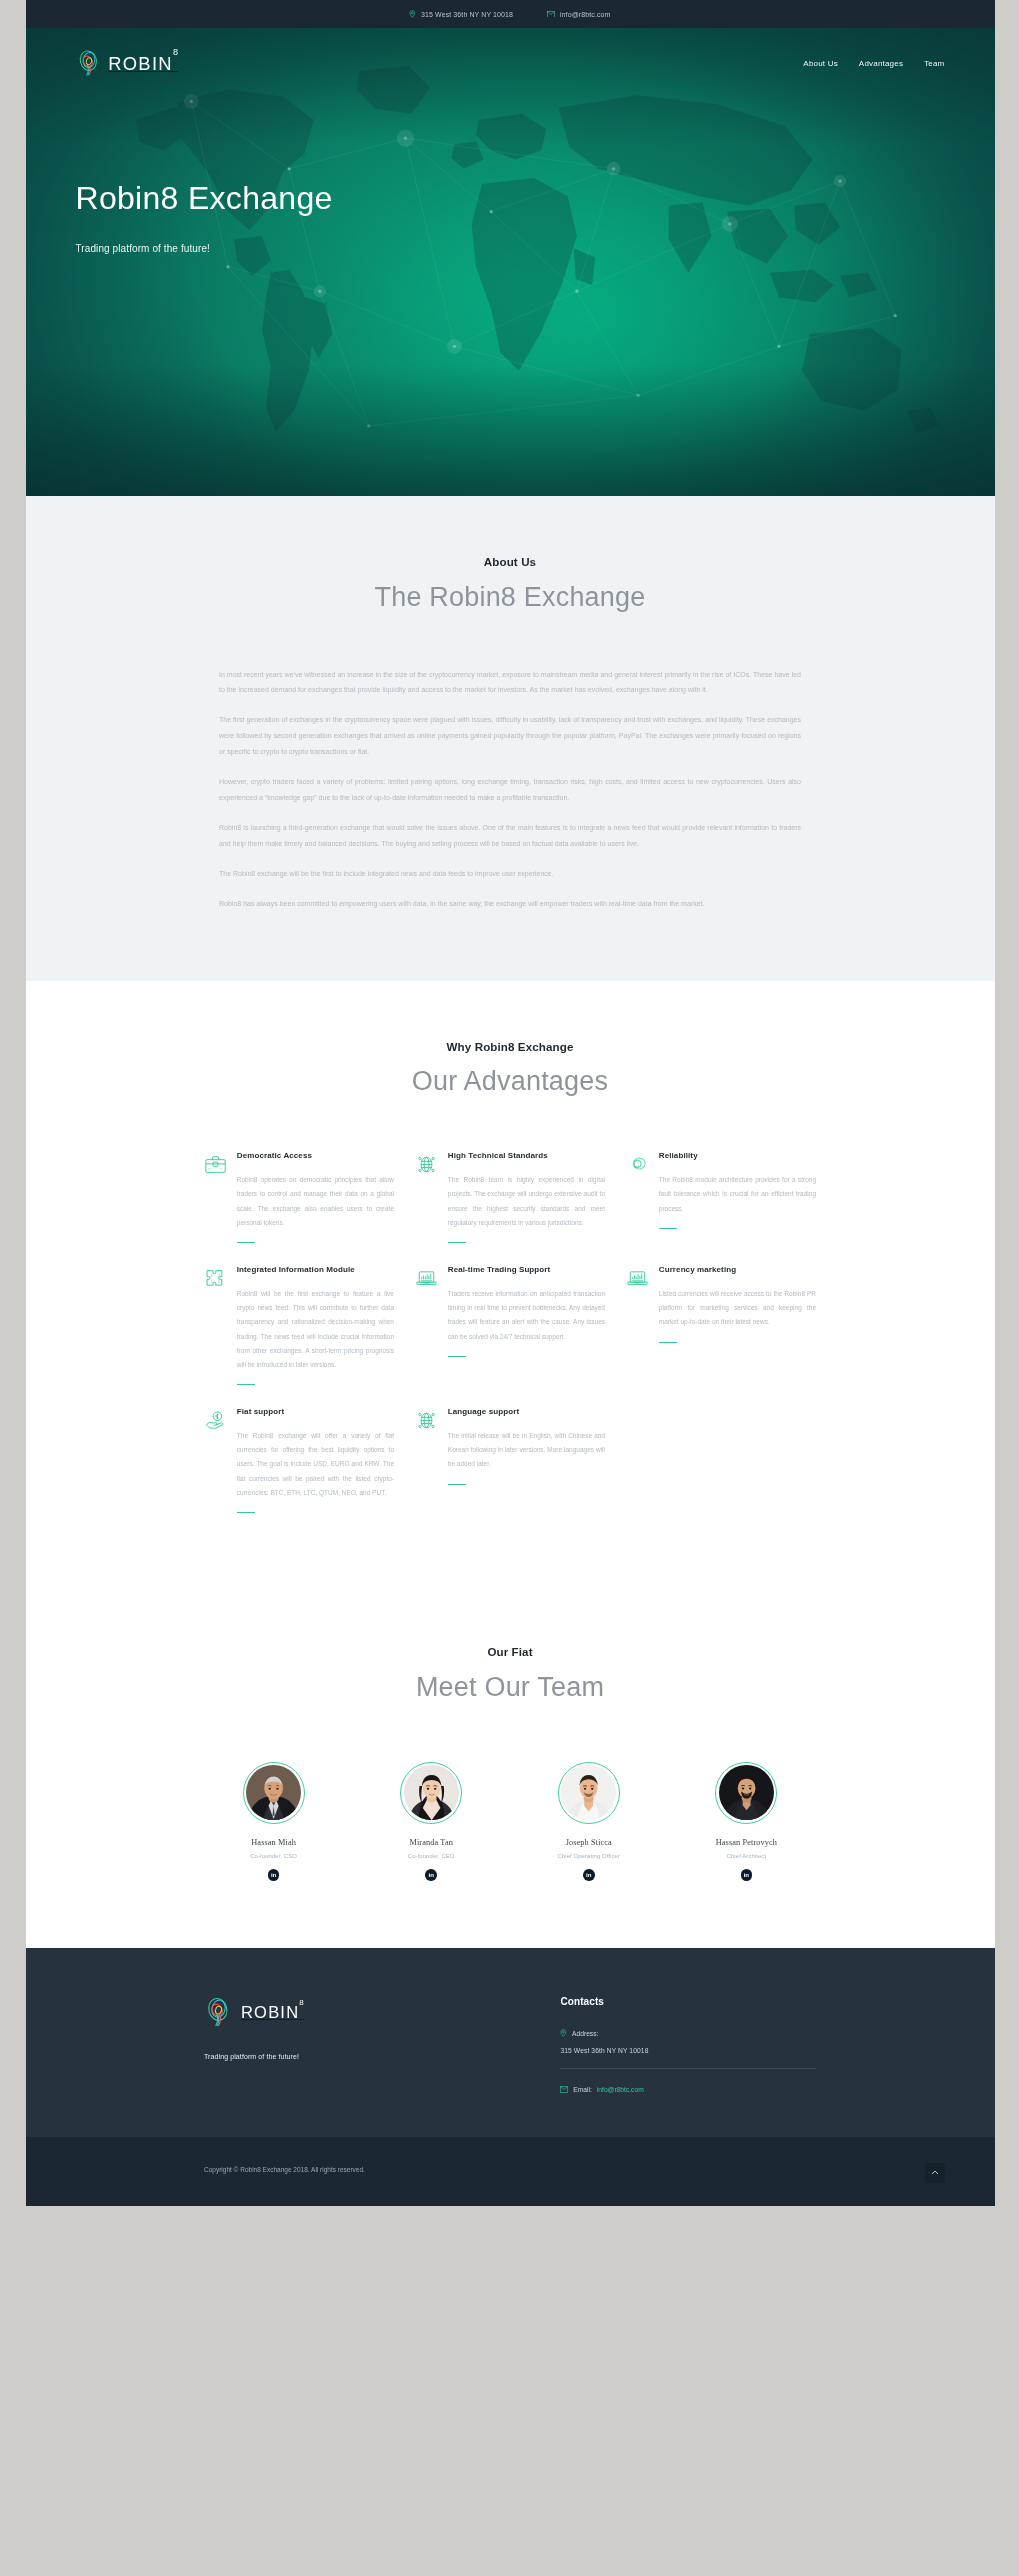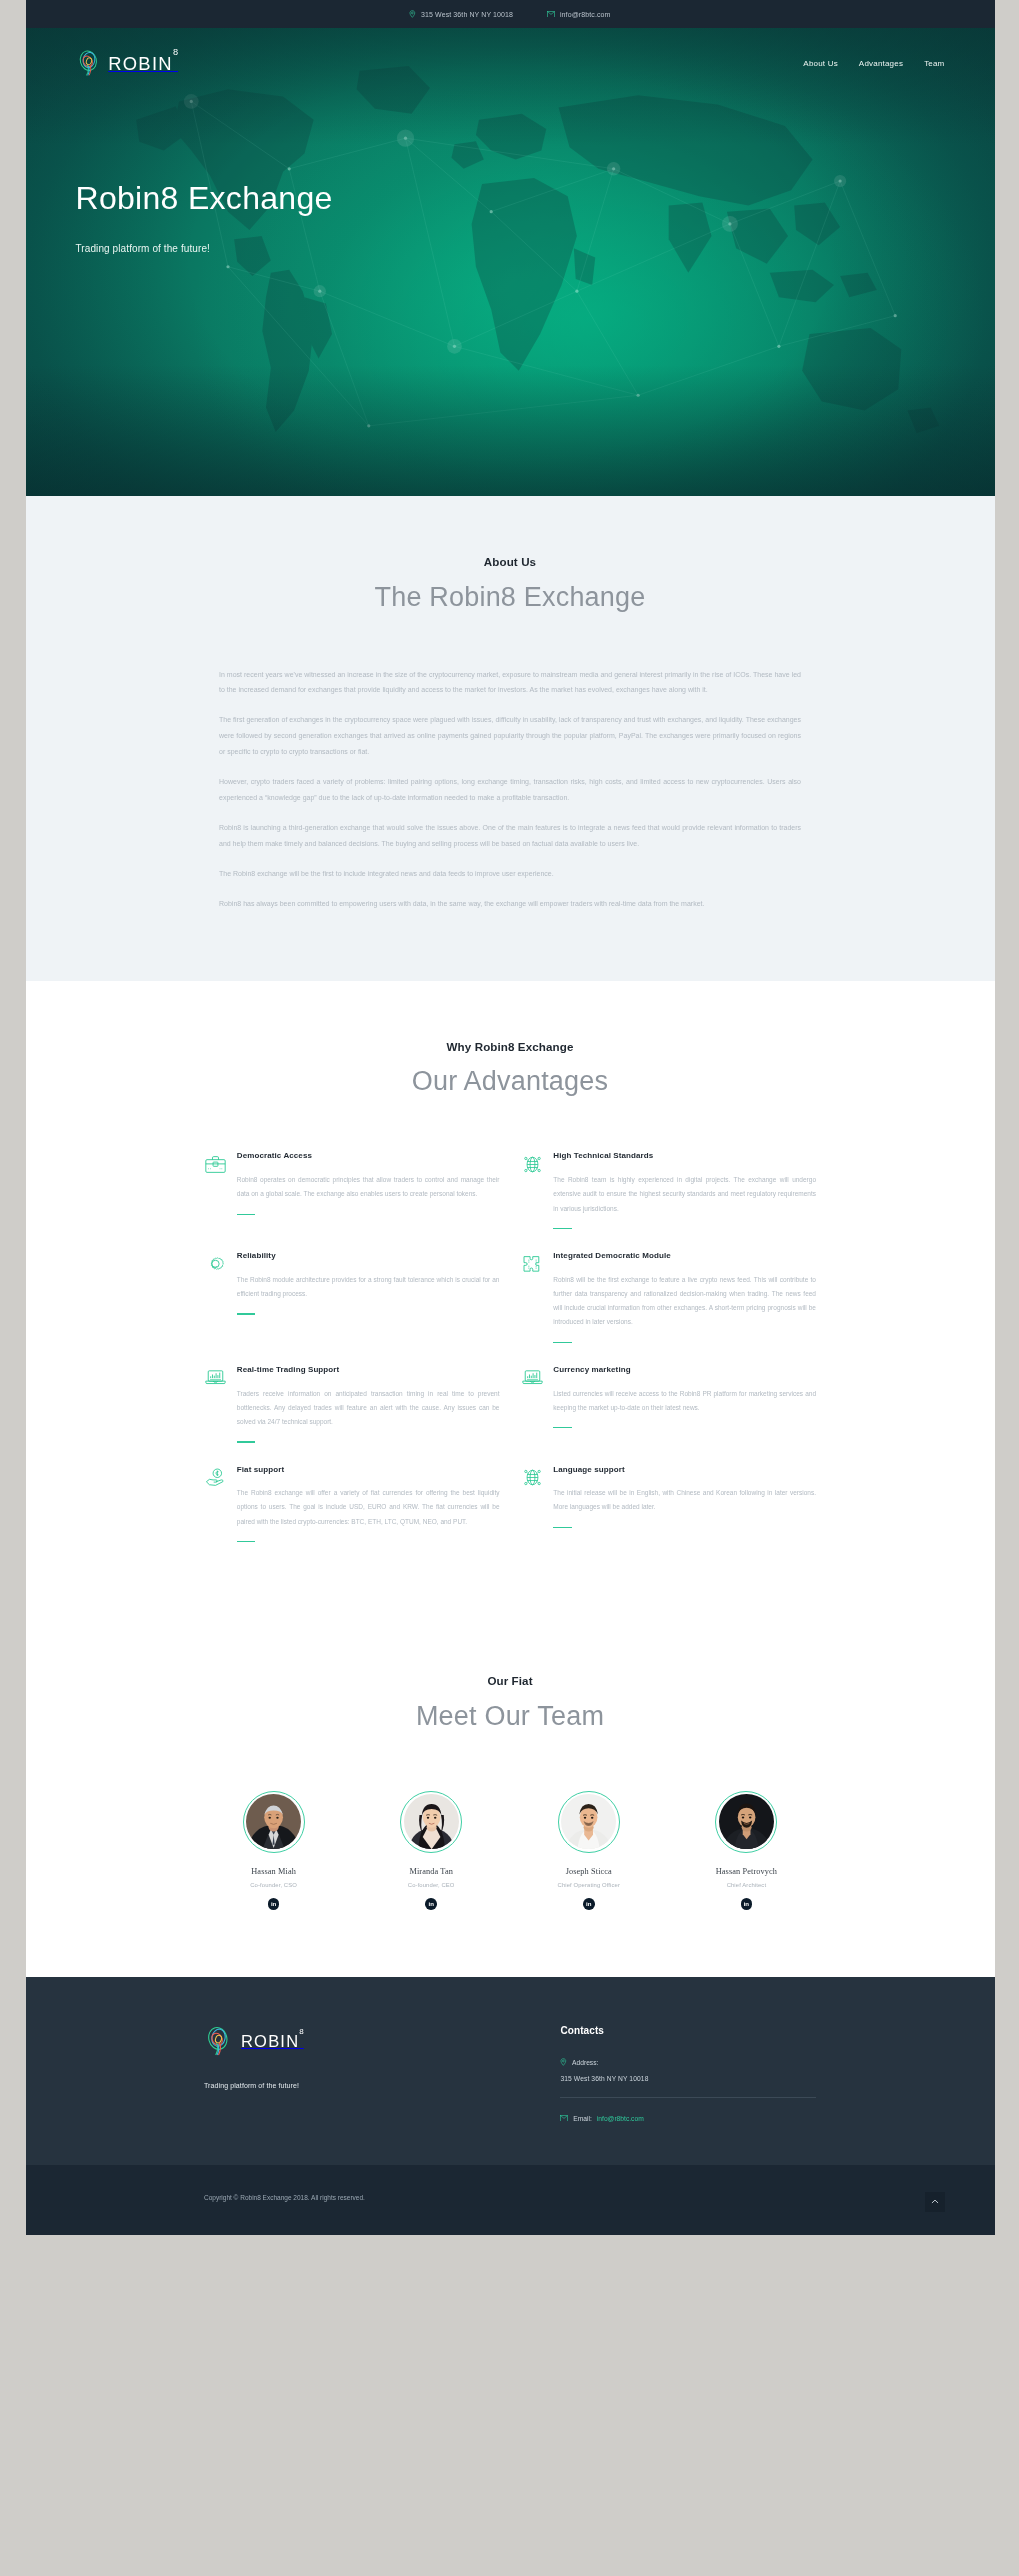--- a/index.html
+++ b/index.html
@@ -143,21 +143,21 @@
     margin-bottom: 14px;
   }
   .about-body p:last-child { margin-bottom: 0; }
 
   
   .advantages { background: #fff; padding: 59px 0 64px; }
   .adv-grid {
     width: 612px;
     margin: 53px auto 0;
     display: grid;
-    grid-template-columns: repeat(2, 1fr);
+    grid-template-columns: repeat(3, 1fr);
     column-gap: 21px;
     row-gap: 0;
   }
   .adv-card {
     display: flex;
     gap: 9.8px;
     padding: 0 0 21px 0;
     align-items: flex-start;
   }
   .adv-icon {
@@ -542,21 +542,21 @@
       </div>
 
       <div class="adv-card">
         <div class="adv-icon">
           <svg viewBox="0 0 38 38" fill="none" stroke="#1ec68d" stroke-width="1.4">
             <path d="M5 6 h10 v3 a2.2 2.2 0 0 0 4.4 0 V6 h10 v10 h-3 a2.2 2.2 0 0 0 0 4.4 h3 V30 h-10 v-3 a2.2 2.2 0 0 0-4.4 0 v3 H5 V20.4 h3 a2.2 2.2 0 0 0 0-4.4 H5 Z"></path>
             <path d="M13 11 v6 M25 11 v6 M13 21 v6 M25 21 v6" stroke-dasharray="1.6 1.6"></path>
           </svg>
         </div>
         <div class="adv-text">
-          <div class="adv-title">Integrated Democratic Module</div>
+          <div class="adv-title">Integrated Information Module</div>
           <div class="adv-desc">Robin8 will be the first exchange to feature a live crypto news feed. This will contribute to further data transparency and rationalized decision-making when trading. The news feed will include crucial information from other exchanges. A short-term pricing prognosis will be introduced in later versions.</div>
           <div class="adv-rule"></div>
         </div>
       </div>
 
       <div class="adv-card">
         <div class="adv-icon">
           <svg viewBox="0 0 38 38" fill="none" stroke="#1ec68d" stroke-width="1.4">
             <rect x="7" y="8" width="24" height="17" rx="1.6"></rect>
             <path d="M3 25 h32 a0 0 0 0 1 0 0 v2 a2 2 0 0 1-2 2 H5 a2 2 0 0 1-2-2 z"></path>

